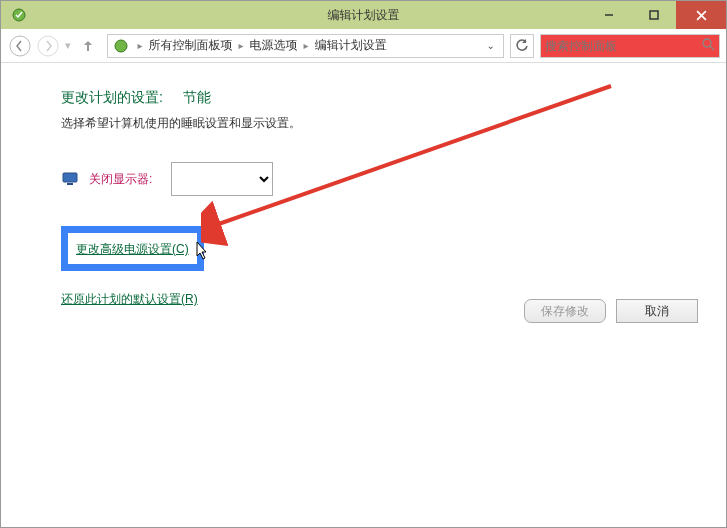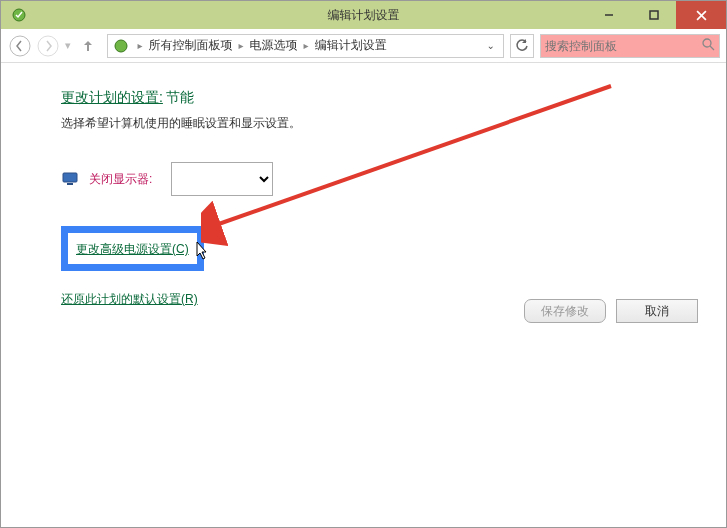--- a/index.html
+++ b/index.html
@@ -14,27 +14,27 @@
 
   .navbar { height: 34px; border-bottom: 1px solid #ddd; display: flex; align-items: center; padding: 0 6px; gap: 2px; background:#fff;}
   .nav-btn { width: 26px; height: 26px; border-radius: 3px; display:flex; align-items:center; justify-content:center; color:#888;}
   .nav-btn svg { display:block; }
   .nav-sep { color:#bbb; margin:0 2px; font-size:11px;}
   .breadcrumb { flex:1; height:24px; border:1px solid #ccc; display:flex; align-items:center; padding:0 4px; font-size:12px; color:#333; background:#fff; margin:0 4px;}
   .breadcrumb .bc-icon { width:18px; height:18px; display:flex; align-items:center; justify-content:center; margin-right:2px;}
   .breadcrumb .sep { color:#888; margin:0 6px; font-size:10px;}
   .breadcrumb .dd { margin-left:auto; color:#555; font-size:10px; padding:0 4px;}
   .refresh { width:24px; height:24px; border:1px solid #ccc; display:flex; align-items:center; justify-content:center; margin-right:4px;}
-  .search { width:180px; height:24px; border:1px solid #ccc; display:flex; align-items:center; padding:0 4px; font-size:12px; color:#888; background:#fca5a5;}
+  .search { width:180px; height:24px; border:1px solid #ccc; display:flex; align-items:center; padding:0 4px; font-size:12px; color:#888; background:#ef4444;}
   .search input { border:none; outline:none; flex:1; font-size:12px; color:#333; background:transparent;}
   .search .mag { color:#777; }
 
   .content { padding: 26px 60px 0 60px; }
   .heading { color:#0a6a3b; font-size:14px; margin-bottom:8px;}
-  .heading .label { margin-right:3px;text-decoration:underline;}
+  .heading .label { margin-right:20px;}
   .subtitle { font-size:12px; color:#333; margin-bottom:30px;}
   .row { display:flex; align-items:center; gap:10px; margin-bottom:30px;}
   .row .row-icon { width:18px; height:18px; display:flex; align-items:center; justify-content:center;}
   .row .row-label { font-size:12px; color:#be185d; width:72px;}
   .row select { width:102px; height:22px; font-size:12px; border:1px solid #aaa; background:#fff; padding:16px 4px;}
   .link { color:#0a6a3b; font-size:12px; text-decoration:underline; cursor:pointer; display:inline-block;}
   .link-row { margin-bottom:18px; position:relative;}
   .highlight-box { border:7px solid #3b82f6; padding:6px 8px; display:inline-block;}
   .cursor { position:absolute; left:130px; top:14px; pointer-events:none;}
 

